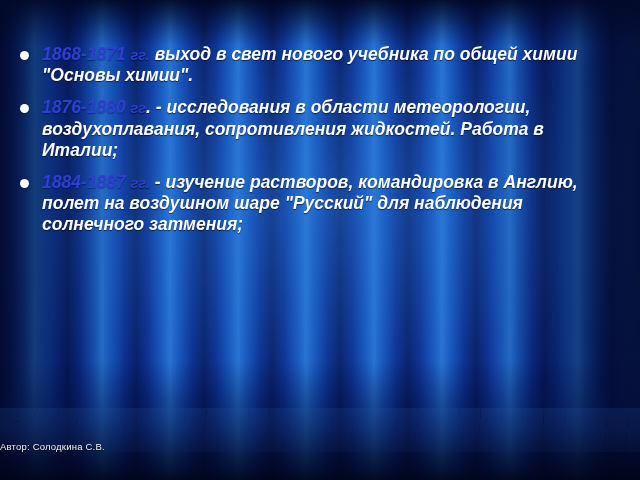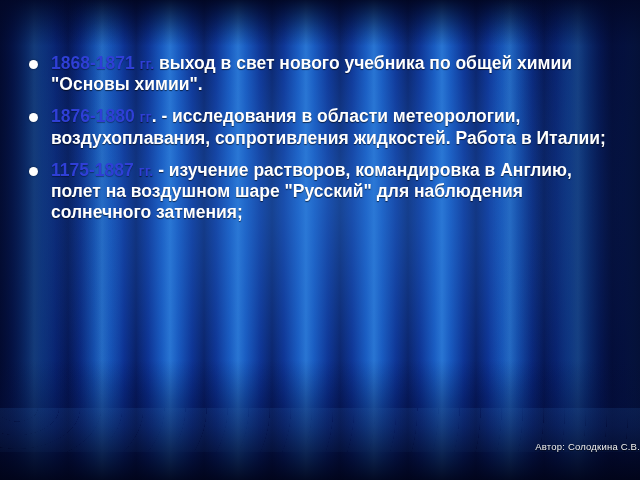--- a/index.html
+++ b/index.html
@@ -68,22 +68,23 @@
 
   .content {
     position: absolute;
     left: 10px;
     top: 40px;
     width: 612px;
   }
 
   ul.bullets {
     list-style: none;
-    margin: 13px;
+    margin: 4px;
     padding: 0;
+    font-style: italic;
   }
   ul.bullets > li {
     position: relative;
     padding-left: 28px;
     margin-bottom: 11px;
     color: #ffffff;
     font-size: 17.5px;
     font-weight: bold;
     line-height: 1.21;
     text-shadow: 0 1px 1px rgba(0,0,0,0.6);
@@ -107,21 +108,21 @@
     font-size: 14.5px;
   }
   .dash {
     color: #ffffff;
   }
 
   .author {
     position: absolute;
     left: 0; right: 0;
     bottom: 28px;
-    text-align: right;
+    text-align: left;
     color: #f2f2f2;
     font-size: 9.5px;
     letter-spacing: 0.2px;
     text-shadow: 0 1px 1px rgba(0,0,0,0.7);
   }
 </style>
 </head>
 <body>
 
 <div class="slide">
@@ -143,21 +144,21 @@
 
 
       <li>
         <span class="dot"></span>
         <span class="years">1876-1880</span>
         <span class="years-suffix">гг</span><span class="dash">. -</span><span> исследования в области метеорологии, воздухоплавания, сопротивления жидкостей. Работа в Италии;</span>
       </li>
 
       <li>
         <span class="dot"></span>
-        <span class="years">1175-1887</span>
+        <span class="years">1884-1887</span>
         <span class="years-suffix">гг.</span><span class="dash"> -</span><span> изучение растворов, командировка в Англию, полет на воздушном шаре "Русский" для наблюдения солнечного затмения;</span>
       </li>
 
     </ul>
   </div>
 
   <div class="author">Автор: Солодкина С.В.</div>
 
 </div>
 

